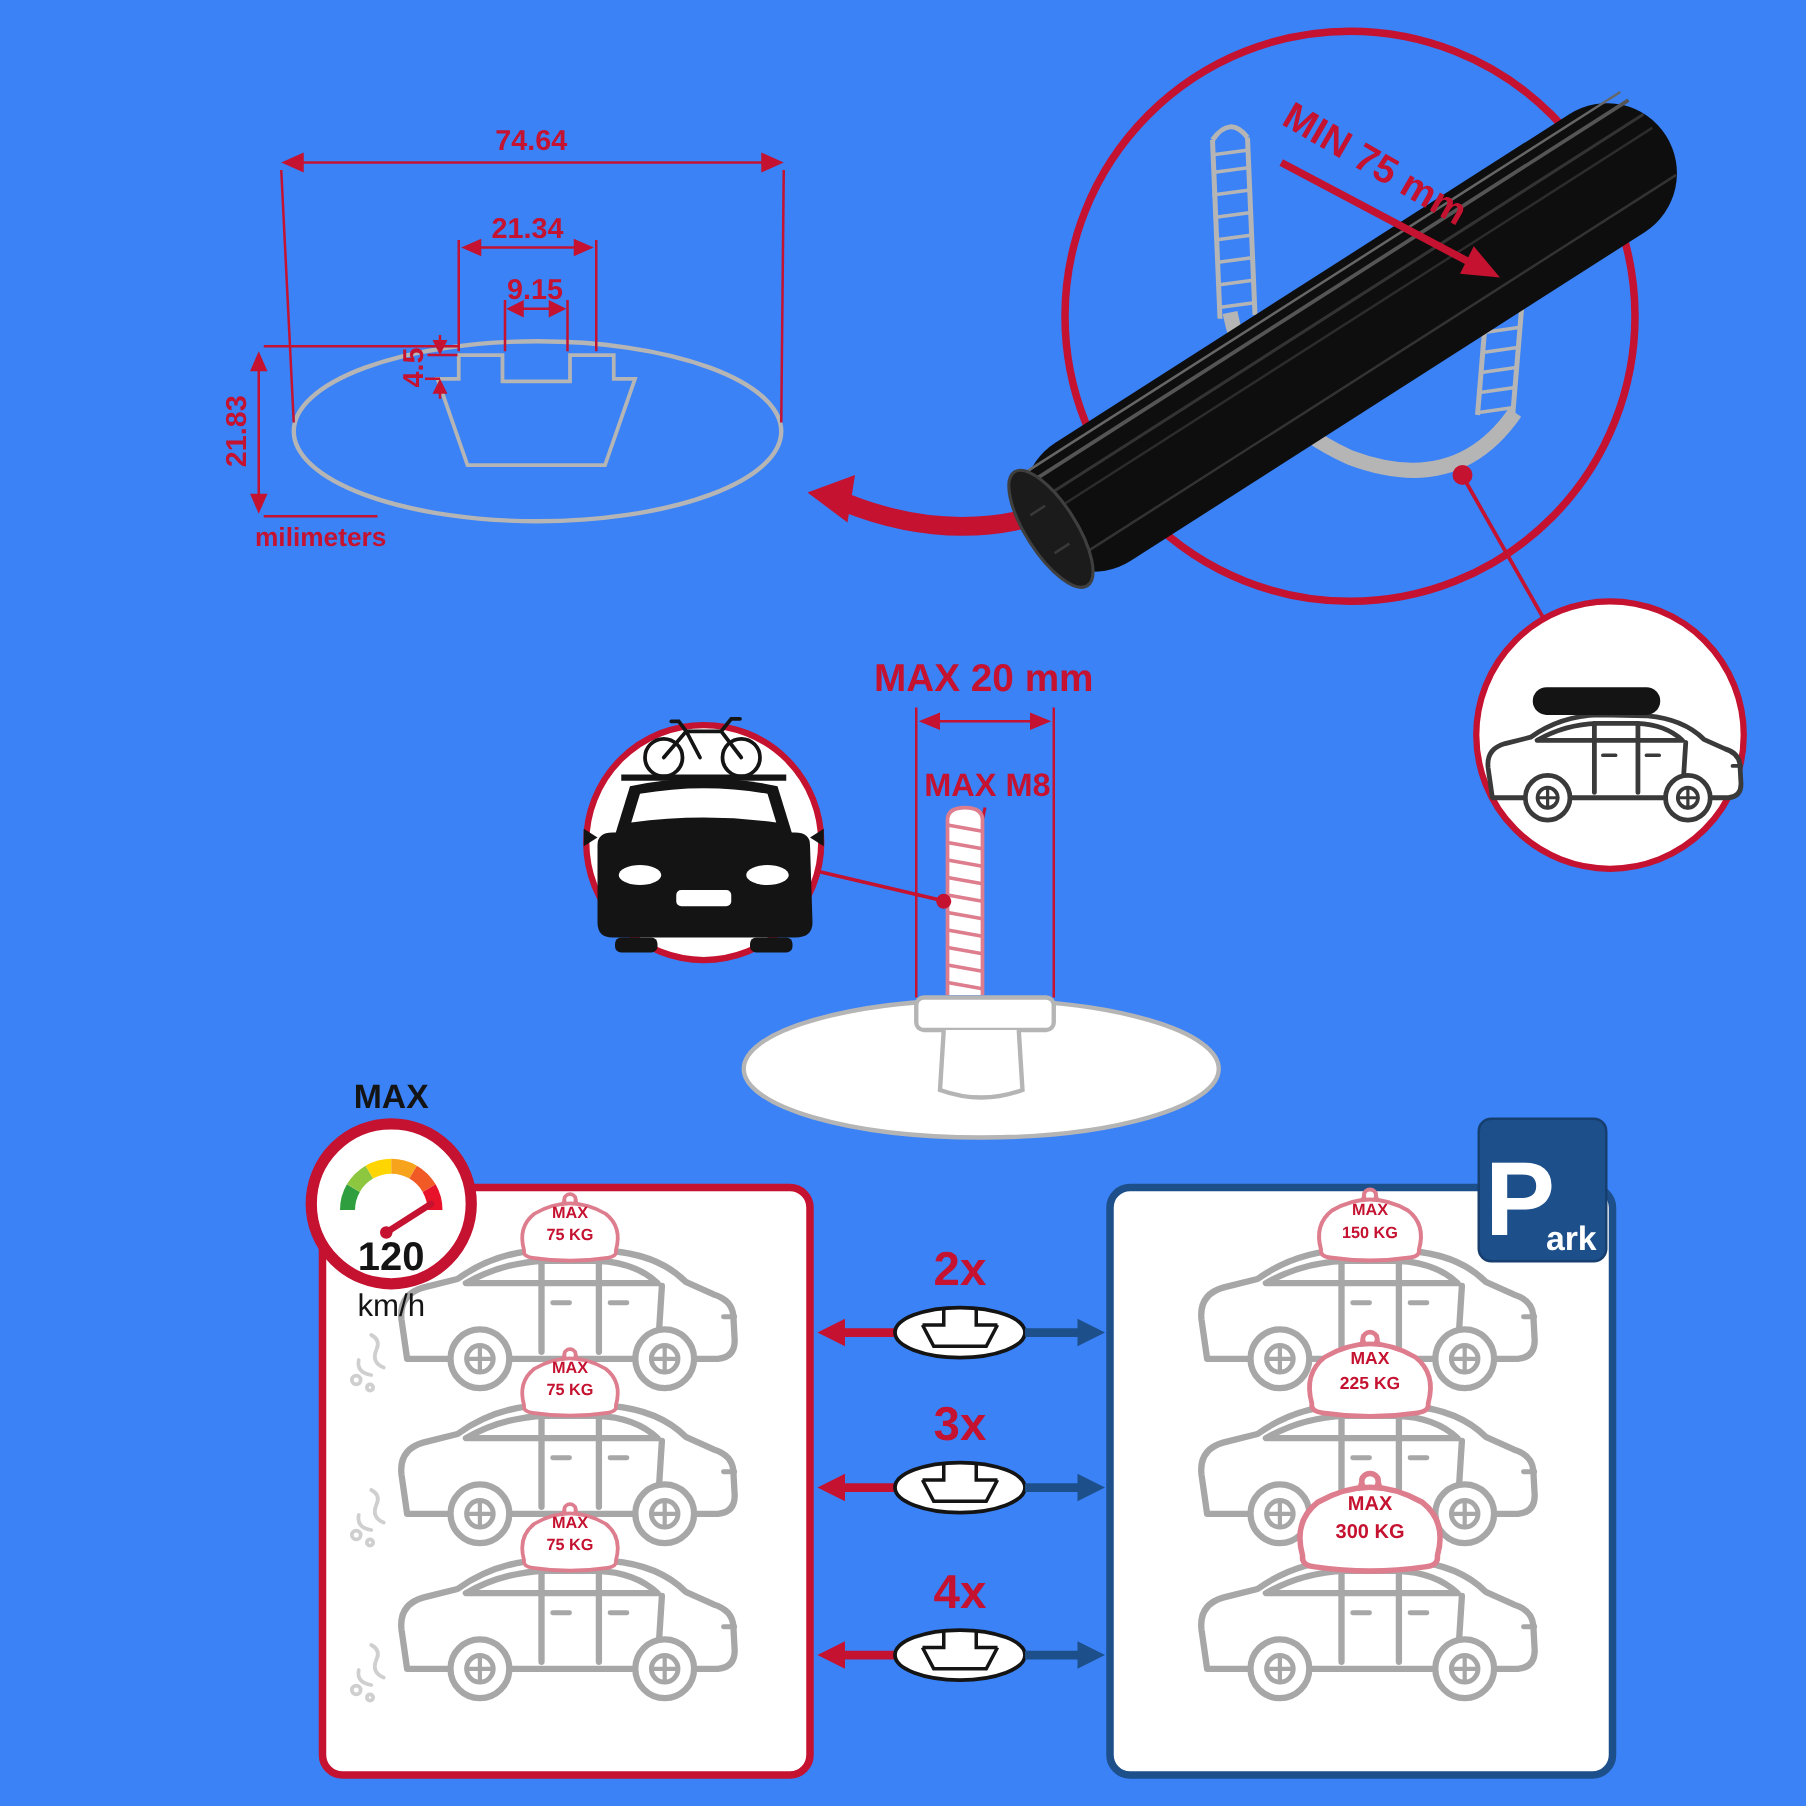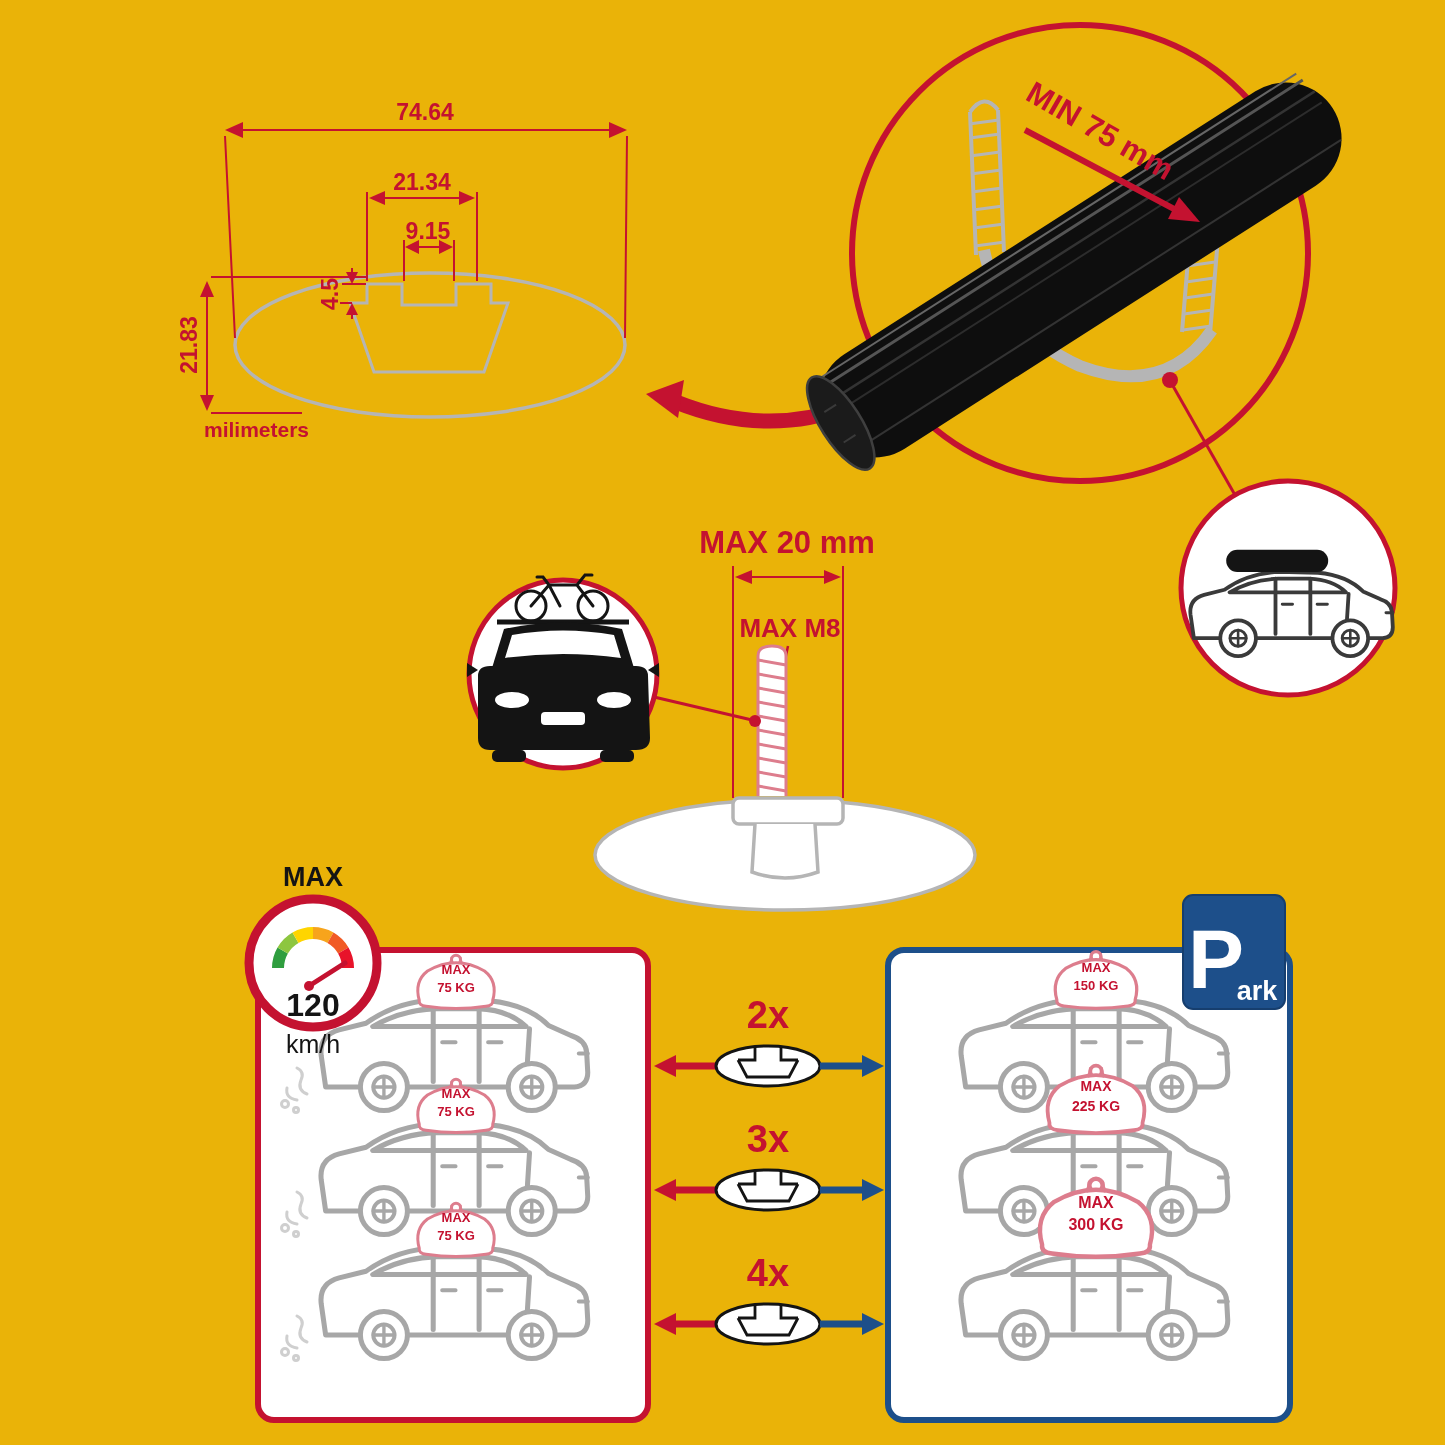--- a/index.html
+++ b/index.html
@@ -1,16 +1,16 @@
 <!DOCTYPE html>
 <html style="--red: #c41230; --blue: #1d4f8a; --gray: #b5b5b5; --dark: #141414; --pink: #dd7d8d;"><head>
 <meta charset="utf-8">
 <style>
   html,body{margin:0;padding:0;background:#fff}
-  .canvas{width:1445px;height:1445px;position:relative;background:#eab308;overflow:hidden}
+  .canvas{width:1445px;height:1445px;position:relative;background:#3b82f6;overflow:hidden}
   svg{display:block}
   text{font-family:"Liberation Sans","DejaVu Sans",sans-serif}
   .sr{stroke:var(--red)} .sb{stroke:var(--blue)} .sg{stroke:var(--gray)}
   .sk{stroke:var(--dark)} .sp{stroke:var(--pink)} .ssm{stroke:#cfcfcf}
   .fr{fill:var(--red)} .fb{fill:var(--blue)} .fw{fill:#fff} .fn{fill:none}
   .t-dim{font-size:23px;font-weight:700;fill:var(--red);text-anchor:middle}
   .t-units{font-size:21px;font-weight:700;fill:var(--red);text-anchor:start}
   .t-min{font-size:31px;font-weight:700;fill:var(--red);text-anchor:middle}
   .t-max20{font-size:31px;font-weight:700;fill:var(--red);text-anchor:middle}
   .t-maxm8{font-size:26px;font-weight:700;fill:var(--red);text-anchor:middle}

